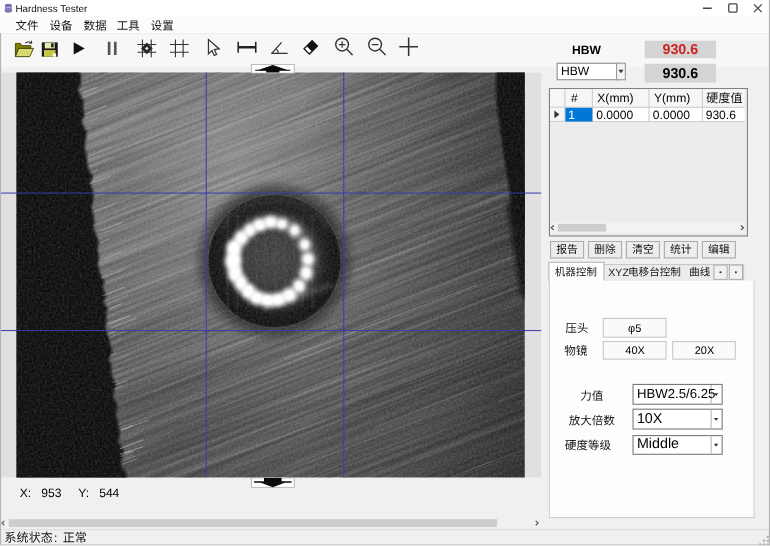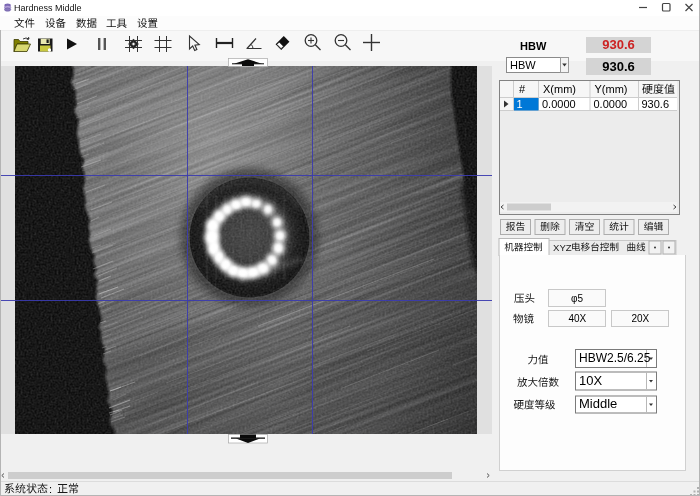--- a/index.html
+++ b/index.html
@@ -5,21 +5,21 @@
 font-family:"Liberation Sans",sans-serif;overflow:hidden}
 .abs{position:absolute}
 </style></head><body>
 <div id="win">
 <div class="abs" style="left:0;top:0;width:700px;height:16px;background:#ffffff"></div>
 <svg class="abs" style="left:4px;top:3px" width="8" height="9" viewBox="0 0 10 11">
 <ellipse cx="4.5" cy="2.6" rx="4" ry="2.2" fill="#7b68b5"></ellipse>
 <ellipse cx="4.5" cy="5.3" rx="4" ry="2.2" fill="#b9a6dc" stroke="#6f5aa8" stroke-width="0.6"></ellipse>
 <ellipse cx="4.5" cy="8" rx="4" ry="2.2" fill="#8878bb" stroke="#574397" stroke-width="0.5"></ellipse>
 </svg>
-<div class="abs" style="left:14px;top:3px;font-size:9px;color:#111">Hardness Middle</div>
+<div class="abs" style="left:14px;top:3px;font-size:9px;color:#111">Hardness Tester</div>
 <svg class="abs" style="left:630px;top:0" width="70" height="16" viewBox="0 0 70 16">
 <line x1="9" y1="7.5" x2="17" y2="7.5" stroke="#444" stroke-width="1.2"></line>
 <rect x="32.5" y="3.5" width="7.5" height="7.5" fill="none" stroke="#444" stroke-width="1.2" rx="1"></rect>
 <path d="M55.5 4 L62.5 11 M62.5 4 L55.5 11" stroke="#444" stroke-width="1.2"></path>
 </svg>
 <div class="abs" style="left:0;top:16px;width:700px;height:14px;background:#fcfcfc"></div>
 <svg class="abs" style="left:0;top:16px" width="200" height="14" viewBox="0 0 200 14">
       <path d="M18.4 2.4C18.8 2.9 19.1 3.6 19.2 4.0L20.1 3.7C19.9 3.3 19.6 2.6 19.3 2.1ZM14.5 4.0V4.8H16.2C16.8 6.4 17.6 7.8 18.7 8.9C17.5 9.9 16.1 10.6 14.4 11.1C14.5 11.3 14.8 11.6 14.9 11.8C16.6 11.3 18.1 10.5 19.3 9.5C20.5 10.5 21.9 11.3 23.6 11.8C23.7 11.5 24.0 11.2 24.2 11.0C22.5 10.6 21.0 9.9 19.9 8.9C20.9 7.8 21.7 6.5 22.4 4.8H24.0V4.0ZM19.3 8.3C18.3 7.3 17.5 6.1 17.0 4.8H21.5C20.9 6.2 20.2 7.4 19.3 8.3Z M27.8 7.4V8.2H30.8V11.8H31.6V8.2H34.5V7.4H31.6V5.1H34.0V4.3H31.6V2.3H30.8V4.3H29.4C29.6 3.9 29.7 3.4 29.8 2.9L29.0 2.7C28.8 4.1 28.4 5.4 27.7 6.3C27.9 6.4 28.3 6.6 28.4 6.7C28.7 6.3 29.0 5.7 29.2 5.1H30.8V7.4ZM27.3 2.2C26.7 3.8 25.8 5.4 24.8 6.4C25.0 6.6 25.2 7.0 25.3 7.2C25.6 6.8 25.9 6.4 26.3 6.0V11.8H27.0V4.7C27.4 4.0 27.8 3.2 28.1 2.4Z" fill="#1a1a1a"></path>
       <path d="M46.3 2.9C46.8 3.3 47.5 4.0 47.9 4.5L48.4 3.9C48.1 3.5 47.4 2.8 46.8 2.4ZM45.5 5.5V6.2H46.9V10.0C46.9 10.5 46.6 10.8 46.4 11.0C46.6 11.1 46.8 11.4 46.8 11.6C47.0 11.4 47.3 11.2 49.1 9.8C49.1 9.7 48.9 9.4 48.9 9.2L47.7 10.0V5.5ZM50.2 2.6V3.7C50.2 4.5 49.9 5.4 48.5 6.0C48.7 6.1 49.0 6.4 49.1 6.6C50.6 5.9 50.9 4.7 50.9 3.7V3.3H52.8V5.0C52.8 5.8 52.9 6.1 53.6 6.1C53.8 6.1 54.3 6.1 54.4 6.1C54.6 6.1 54.9 6.1 55.0 6.0C55.0 5.8 54.9 5.5 54.9 5.3C54.8 5.4 54.6 5.4 54.4 5.4C54.3 5.4 53.8 5.4 53.7 5.4C53.5 5.4 53.5 5.3 53.5 5.0V2.6ZM53.5 7.6C53.1 8.4 52.5 9.1 51.8 9.6C51.1 9.1 50.6 8.4 50.2 7.6ZM49.0 6.8V7.6H49.6L49.4 7.6C49.9 8.6 50.4 9.4 51.2 10.1C50.4 10.6 49.5 10.9 48.6 11.2C48.7 11.3 48.9 11.6 49.0 11.8C50.0 11.6 50.9 11.2 51.8 10.6C52.6 11.2 53.5 11.6 54.6 11.9C54.7 11.7 54.9 11.3 55.1 11.2C54.1 11.0 53.2 10.6 52.4 10.1C53.3 9.3 54.0 8.3 54.5 7.0L54.0 6.8L53.8 6.8Z M62.7 3.8C62.2 4.3 61.5 4.8 60.7 5.2C60.0 4.8 59.4 4.4 59.0 3.9L59.1 3.8ZM59.4 2.1C58.8 3.1 57.8 4.1 56.3 4.8C56.5 5.0 56.7 5.2 56.8 5.4C57.4 5.1 57.9 4.8 58.4 4.4C58.8 4.8 59.3 5.2 59.9 5.6C58.6 6.1 57.2 6.5 55.8 6.6C56.0 6.8 56.1 7.2 56.2 7.4C57.7 7.1 59.3 6.7 60.7 6.0C62.1 6.6 63.6 7.0 65.2 7.2C65.3 7.0 65.5 6.7 65.7 6.5C64.2 6.3 62.8 6.0 61.6 5.6C62.6 5.0 63.4 4.2 64.0 3.4L63.5 3.0L63.3 3.1H59.7C59.9 2.8 60.1 2.6 60.2 2.3ZM58.1 9.6H60.3V10.8H58.1ZM58.1 9.0V7.9H60.3V9.0ZM63.3 9.6V10.8H61.1V9.6ZM63.3 9.0H61.1V7.9H63.3ZM57.3 7.3V11.8H58.1V11.5H63.3V11.8H64.2V7.3Z" fill="#1a1a1a"></path>
       <path d="M80.7 2.4C80.5 2.8 80.1 3.4 79.9 3.8L80.4 4.0C80.7 3.7 81.0 3.2 81.3 2.7ZM76.9 2.7C77.2 3.1 77.5 3.7 77.6 4.1L78.2 3.8C78.1 3.4 77.8 2.9 77.5 2.4ZM80.3 8.3C80.1 8.8 79.7 9.3 79.3 9.7C78.9 9.5 78.5 9.3 78.1 9.1C78.3 8.9 78.4 8.6 78.6 8.3ZM77.2 9.4C77.7 9.6 78.2 9.9 78.8 10.1C78.1 10.6 77.3 10.9 76.4 11.1C76.6 11.3 76.7 11.6 76.8 11.8C77.8 11.5 78.7 11.1 79.4 10.5C79.8 10.7 80.1 10.9 80.3 11.1L80.8 10.5C80.6 10.4 80.3 10.2 79.9 10.0C80.5 9.4 80.9 8.7 81.2 7.8L80.8 7.6L80.6 7.6H78.9L79.2 7.1L78.4 6.9C78.4 7.1 78.3 7.4 78.2 7.6H76.7V8.3H77.8C77.6 8.7 77.4 9.1 77.2 9.4ZM78.7 2.2V4.1H76.5V4.8H78.5C78.0 5.5 77.1 6.1 76.4 6.4C76.6 6.6 76.7 6.9 76.8 7.0C77.5 6.7 78.2 6.1 78.7 5.5V6.8H79.4V5.3C79.9 5.7 80.6 6.2 80.8 6.4L81.3 5.9C81.0 5.7 80.1 5.1 79.6 4.8H81.6V4.1H79.4V2.2ZM82.6 2.3C82.3 4.1 81.9 5.9 81.1 7.0C81.2 7.1 81.5 7.3 81.6 7.5C81.9 7.1 82.2 6.6 82.4 6.1C82.6 7.1 82.9 8.1 83.3 8.9C82.7 9.9 81.9 10.7 80.7 11.2C80.9 11.4 81.1 11.7 81.2 11.9C82.2 11.3 83.1 10.6 83.7 9.6C84.2 10.5 84.9 11.3 85.7 11.7C85.8 11.5 86.0 11.3 86.2 11.1C85.3 10.7 84.6 9.9 84.1 8.9C84.7 7.8 85.0 6.5 85.2 5.0H86.0V4.2H83.0C83.1 3.6 83.2 3.0 83.3 2.4ZM84.5 5.0C84.3 6.2 84.1 7.2 83.7 8.1C83.3 7.2 83.0 6.1 82.8 5.0Z M91.6 8.5V11.9H92.3V11.4H95.5V11.8H96.2V8.5H94.2V7.2H96.6V6.5H94.2V5.4H96.2V2.6H90.6V5.8C90.6 7.5 90.6 9.8 89.5 11.4C89.6 11.5 90.0 11.7 90.1 11.8C91.0 10.5 91.3 8.8 91.4 7.2H93.5V8.5ZM91.4 3.3H95.4V4.7H91.4ZM91.4 5.4H93.5V6.5H91.4L91.4 5.8ZM92.3 10.8V9.2H95.5V10.8ZM88.3 2.2V4.3H86.9V5.0H88.3V7.3C87.7 7.5 87.2 7.7 86.8 7.8L87.0 8.5L88.3 8.1V10.9C88.3 11.0 88.2 11.0 88.1 11.0C87.9 11.1 87.5 11.1 87.1 11.0C87.2 11.3 87.3 11.6 87.3 11.8C88.0 11.8 88.4 11.7 88.6 11.6C88.9 11.5 89.0 11.3 89.0 10.9V7.9L90.2 7.5L90.1 6.8L89.0 7.1V5.0H90.2V4.3H89.0V2.2Z" fill="#1a1a1a"></path>
@@ -471,20 +471,21 @@
       <rect x="76.5" y="117.0" width="81" height="18" fill="#fff" stroke="#7a7a7a"></rect>
       <line x1="147.5" y1="117.5" x2="147.5" y2="134.5" stroke="#b8b8b8"></line>
       <path d="M150 125.0 l4 0 l-2 2.6 Z" fill="#333"></path>
       <text x="80" y="129.5" font-size="13" fill="#000">10X</text>
       <path d="M19.0 146.9V150.8H21.1C21.1 151.3 20.9 151.8 20.6 152.3C20.2 152.0 19.9 151.6 19.7 151.1L19.0 151.3C19.3 151.9 19.7 152.4 20.1 152.8C19.7 153.2 19.1 153.5 18.3 153.7C18.4 153.9 18.7 154.2 18.8 154.4C19.6 154.1 20.3 153.7 20.7 153.2C21.6 153.8 22.8 154.2 24.2 154.4C24.3 154.2 24.5 153.8 24.7 153.7C23.2 153.6 22.1 153.2 21.2 152.7C21.6 152.1 21.8 151.5 21.9 150.8H24.3V146.9H22.0V145.9H24.5V145.1H18.8V145.9H21.2V146.9ZM19.7 149.1H21.2V149.7L21.2 150.2H19.7ZM21.9 150.2 22.0 149.7V149.1H23.5V150.2ZM19.7 147.5H21.2V148.5H19.7ZM22.0 147.5H23.5V148.5H22.0ZM15.0 145.2V146.0H16.3C16.1 147.6 15.6 149.0 14.8 150.1C15.0 150.3 15.1 150.7 15.2 150.9C15.4 150.7 15.6 150.4 15.7 150.1V153.9H16.4V153.0H18.5V148.5H16.4C16.7 147.7 16.9 146.8 17.1 146.0H18.6V145.2ZM16.4 149.2H17.8V152.3H16.4Z M29.1 146.7V147.7H27.4V148.3H29.1V150.0H33.1V148.3H34.8V147.7H33.1V146.7H32.4V147.7H29.8V146.7ZM32.4 148.3V149.4H29.8V148.3ZM32.9 151.4C32.5 151.9 31.8 152.3 31.1 152.7C30.3 152.3 29.7 151.9 29.3 151.4ZM27.5 150.7V151.4H28.9L28.5 151.5C28.9 152.1 29.5 152.6 30.2 153.0C29.2 153.3 28.1 153.5 27.0 153.6C27.1 153.8 27.3 154.1 27.3 154.3C28.6 154.1 29.9 153.9 31.0 153.4C32.1 153.9 33.3 154.2 34.6 154.3C34.7 154.1 34.9 153.8 35.1 153.7C33.9 153.6 32.9 153.3 31.9 153.0C32.9 152.5 33.6 151.9 34.1 150.9L33.6 150.7L33.5 150.7ZM30.0 144.8C30.1 145.1 30.3 145.4 30.4 145.7H26.3V148.6C26.3 150.2 26.2 152.4 25.4 154.0C25.6 154.0 25.9 154.2 26.1 154.3C27.0 152.7 27.1 150.3 27.1 148.6V146.5H35.0V145.7H31.3C31.2 145.4 30.9 145.0 30.8 144.6Z M41.6 144.6C41.3 145.5 40.7 146.4 40.0 146.9L40.3 147.1V147.8H37.0V148.5H40.3V149.4H36.0V150.1H42.5V151.0H36.3V151.7H42.5V153.4C42.5 153.5 42.4 153.6 42.2 153.6C42.1 153.6 41.4 153.6 40.7 153.6C40.8 153.8 41.0 154.1 41.0 154.3C41.9 154.3 42.5 154.3 42.8 154.2C43.2 154.1 43.3 153.9 43.3 153.4V151.7H45.3V151.0H43.3V150.1H45.5V149.4H41.1V148.5H44.5V147.8H41.1V147.1H41.0C41.2 146.8 41.4 146.5 41.6 146.2H42.3C42.7 146.6 43.0 147.1 43.1 147.5L43.8 147.2C43.6 146.9 43.4 146.6 43.2 146.2H45.4V145.6H42.0C42.1 145.3 42.2 145.1 42.3 144.8ZM37.8 152.2C38.5 152.6 39.3 153.3 39.6 153.8L40.2 153.3C39.9 152.8 39.1 152.2 38.4 151.7ZM37.5 144.6C37.1 145.6 36.5 146.5 35.8 147.1C36.0 147.2 36.4 147.4 36.5 147.5C36.9 147.2 37.2 146.7 37.5 146.2H37.9C38.1 146.6 38.3 147.1 38.4 147.4L39.1 147.2C39.0 146.9 38.9 146.6 38.7 146.2H40.6V145.6H37.9C38.0 145.3 38.1 145.1 38.2 144.8Z M46.4 152.9 46.6 153.7C47.6 153.3 48.9 152.8 50.2 152.3L50.0 151.6C48.7 152.1 47.3 152.6 46.4 152.9ZM50.2 145.4V146.1H51.4C51.2 149.5 50.9 152.2 49.5 153.9C49.6 154.0 50.0 154.2 50.1 154.4C51.1 153.2 51.5 151.6 51.8 149.8C52.2 150.6 52.6 151.4 53.1 152.1C52.5 152.8 51.8 153.4 50.9 153.8C51.1 153.9 51.4 154.2 51.5 154.4C52.3 154.0 53.0 153.4 53.6 152.7C54.2 153.4 54.9 153.9 55.6 154.3C55.7 154.1 56.0 153.8 56.1 153.7C55.4 153.3 54.7 152.8 54.1 152.1C54.8 151.2 55.4 149.9 55.7 148.4L55.2 148.2L55.1 148.2H54.0C54.3 147.4 54.6 146.3 54.8 145.4ZM52.2 146.1H53.8C53.6 147.1 53.3 148.2 53.0 148.9H54.8C54.5 149.9 54.1 150.8 53.6 151.5C52.9 150.6 52.4 149.4 52.0 148.3C52.1 147.6 52.1 146.9 52.2 146.1ZM46.6 149.1C46.7 149.0 47.0 148.9 48.3 148.7C47.9 149.4 47.4 150.0 47.2 150.2C46.9 150.6 46.6 150.9 46.4 150.9C46.5 151.1 46.6 151.5 46.6 151.6C46.9 151.5 47.2 151.3 50.0 150.5C50.0 150.3 50.0 150.0 50.0 149.8L47.9 150.4C48.7 149.5 49.5 148.4 50.1 147.3L49.5 146.9C49.3 147.3 49.0 147.7 48.8 148.0L47.4 148.2C48.0 147.3 48.7 146.1 49.2 145.0L48.4 144.7C48.0 146.0 47.2 147.3 46.9 147.7C46.7 148.0 46.5 148.3 46.3 148.3C46.4 148.5 46.5 148.9 46.6 149.1Z" fill="#1a1a1a"></path>
       <rect x="76.5" y="141.0" width="81" height="17" fill="#fff" stroke="#7a7a7a"></rect>
       <line x1="147.5" y1="141.5" x2="147.5" y2="157.5" stroke="#b8b8b8"></line>
       <path d="M150 148.5 l4 0 l-2 2.6 Z" fill="#333"></path>
       <text x="80" y="152.5" font-size="13" fill="#000">Middle</text>
     </svg>
+<div class="abs" style="left:18px;top:443px;width:200px;font-size:11px;color:#000">X:&nbsp;&nbsp;&nbsp;953&nbsp;&nbsp;&nbsp;&nbsp;&nbsp;Y:&nbsp;&nbsp;&nbsp;544</div>
 <svg class="abs" style="left:0;top:471px" width="492" height="9" viewBox="0 0 492 9">
 <rect x="0" y="0" width="492" height="9" fill="#f0f0f0"></rect>
 <rect x="8" y="1" width="444" height="7" fill="#cdcdcd"></rect>
 <path d="M4 2.5 l-2.2 2 l2.2 2" stroke="#555" stroke-width="1" fill="none"></path>
 <path d="M487 2.5 l2.2 2 l-2.2 2" stroke="#555" stroke-width="1" fill="none"></path>
 </svg>
 <div class="abs" style="left:0;top:481px;width:700px;height:15px;background:#f0f0f0;border-top:1px solid #dcdcdc"></div>
 <svg class="abs" style="left:0;top:481px" width="200" height="15" viewBox="0 0 200 15">
       <path d="M7.1 9.0C6.6 9.8 5.7 10.6 4.8 11.2C5.0 11.3 5.3 11.6 5.5 11.7C6.3 11.1 7.3 10.2 8.0 9.3ZM11.0 9.4C11.9 10.1 13.0 11.1 13.6 11.7L14.3 11.2C13.7 10.6 12.6 9.7 11.6 9.0ZM11.3 6.6C11.6 6.9 11.9 7.2 12.2 7.5L7.4 7.8C9.0 7.0 10.7 6.0 12.3 4.8L11.7 4.2C11.1 4.7 10.5 5.1 9.9 5.5L7.2 5.7C8.0 5.1 8.8 4.4 9.6 3.6C11.0 3.5 12.4 3.3 13.4 3.0L12.8 2.3C11.1 2.8 7.8 3.1 5.2 3.2C5.3 3.4 5.4 3.7 5.4 3.9C6.4 3.9 7.4 3.8 8.4 3.7C7.7 4.5 6.9 5.1 6.6 5.3C6.3 5.6 6.0 5.7 5.8 5.8C5.9 6.0 6.0 6.3 6.0 6.5C6.2 6.4 6.6 6.4 8.8 6.2C7.9 6.8 7.1 7.3 6.7 7.4C6.0 7.8 5.5 8.0 5.2 8.0C5.3 8.3 5.4 8.6 5.4 8.8C5.7 8.7 6.2 8.6 9.2 8.4V11.3C9.2 11.4 9.1 11.4 9.0 11.5C8.8 11.5 8.2 11.5 7.5 11.4C7.7 11.7 7.8 12.0 7.8 12.3C8.6 12.3 9.2 12.2 9.6 12.1C9.9 12.0 10.0 11.8 10.0 11.3V8.3L12.8 8.1C13.1 8.5 13.3 8.8 13.5 9.1L14.2 8.7C13.7 8.1 12.8 7.0 11.9 6.3Z M22.7 7.6V11.1C22.7 11.9 22.9 12.2 23.6 12.2C23.8 12.2 24.4 12.2 24.6 12.2C25.3 12.2 25.5 11.7 25.5 10.2C25.3 10.2 25.0 10.1 24.8 9.9C24.8 11.2 24.8 11.4 24.5 11.4C24.4 11.4 23.9 11.4 23.8 11.4C23.5 11.4 23.5 11.4 23.5 11.1V7.6ZM20.6 7.7C20.5 9.8 20.3 11.0 18.5 11.7C18.7 11.8 18.9 12.1 19.0 12.3C21.0 11.5 21.3 10.1 21.4 7.7ZM15.5 10.9 15.6 11.7C16.6 11.4 17.9 11.0 19.2 10.6L19.0 9.9C17.7 10.3 16.4 10.7 15.5 10.9ZM21.5 2.4C21.8 2.9 22.0 3.5 22.1 3.9H19.5V4.6H21.5C21.0 5.3 20.2 6.3 19.9 6.5C19.7 6.7 19.5 6.8 19.3 6.9C19.3 7.0 19.5 7.5 19.5 7.7C19.8 7.5 20.3 7.5 24.3 7.1C24.5 7.4 24.6 7.7 24.7 7.9L25.4 7.5C25.1 6.9 24.4 5.9 23.8 5.1L23.2 5.4C23.4 5.7 23.6 6.1 23.9 6.5L20.9 6.7C21.3 6.1 22.0 5.3 22.4 4.6H25.4V3.9H22.3L23.0 3.6C22.8 3.3 22.6 2.7 22.3 2.2ZM15.7 6.8C15.8 6.8 16.1 6.7 17.4 6.5C16.9 7.2 16.5 7.8 16.3 8.0C15.9 8.4 15.7 8.7 15.5 8.7C15.6 8.9 15.7 9.3 15.7 9.5C16.0 9.4 16.3 9.2 19.1 8.6C19.0 8.5 19.0 8.1 19.0 7.9L17.0 8.3C17.8 7.4 18.6 6.2 19.3 5.0L18.6 4.5C18.4 5.0 18.1 5.4 17.9 5.8L16.5 5.9C17.2 5.0 17.9 3.8 18.4 2.6L17.6 2.2C17.1 3.5 16.3 5.0 16.0 5.3C15.8 5.7 15.6 6.0 15.4 6.0C15.5 6.2 15.6 6.7 15.7 6.8Z M34.2 3.0C34.6 3.6 35.2 4.4 35.5 4.9L36.1 4.5C35.9 4.0 35.3 3.2 34.8 2.6ZM26.5 4.1C27.1 4.7 27.7 5.6 27.9 6.2L28.6 5.7C28.3 5.2 27.7 4.3 27.2 3.7ZM32.5 2.3V4.8L32.5 5.5H29.9V6.3H32.4C32.2 8.1 31.6 10.2 29.6 11.8C29.8 12.0 30.1 12.2 30.3 12.4C31.9 11.0 32.7 9.3 33.0 7.7C33.6 9.8 34.6 11.4 36.1 12.4C36.2 12.1 36.5 11.8 36.7 11.7C35.0 10.7 34.0 8.7 33.4 6.3H36.5V5.5H33.3L33.3 4.8V2.3ZM26.4 9.4 26.8 10.1C27.4 9.6 28.1 8.9 28.7 8.3V12.4H29.5V2.2H28.7V7.3C27.8 8.1 26.9 8.9 26.4 9.4Z M41.2 7.0C41.8 7.4 42.6 7.9 43.0 8.4L43.7 7.9C43.3 7.5 42.5 6.9 41.9 6.6ZM40.0 8.8V11.0C40.0 11.9 40.3 12.1 41.6 12.1C41.9 12.1 43.9 12.1 44.1 12.1C45.2 12.1 45.5 11.8 45.6 10.4C45.3 10.4 45.0 10.2 44.8 10.1C44.8 11.2 44.7 11.4 44.1 11.4C43.6 11.4 42.0 11.4 41.6 11.4C40.9 11.4 40.8 11.3 40.8 11.0V8.8ZM41.5 8.6C42.1 9.2 42.9 10.0 43.2 10.5L43.9 10.1C43.6 9.5 42.8 8.8 42.1 8.2ZM45.2 8.9C45.8 9.8 46.4 11.1 46.5 11.9L47.3 11.6C47.1 10.8 46.5 9.6 46.0 8.7ZM38.7 8.8C38.5 9.7 38.1 10.9 37.6 11.6L38.3 11.9C38.8 11.2 39.2 10.0 39.4 9.1ZM42.1 2.2C42.1 2.8 42.0 3.3 41.9 3.8H37.6V4.6H41.7C41.1 6.0 40.1 7.2 37.5 7.8C37.7 8.0 37.9 8.3 38.0 8.5C40.8 7.8 42.0 6.3 42.5 4.6C43.4 6.6 44.8 7.9 47.0 8.5C47.1 8.3 47.3 7.9 47.5 7.7C45.6 7.3 44.2 6.2 43.4 4.6H47.4V3.8H42.7C42.9 3.3 42.9 2.8 43.0 2.2Z" fill="#1a1a1a"></path>
       <text x="49" y="11.5" font-size="11" fill="#000">: </text>

